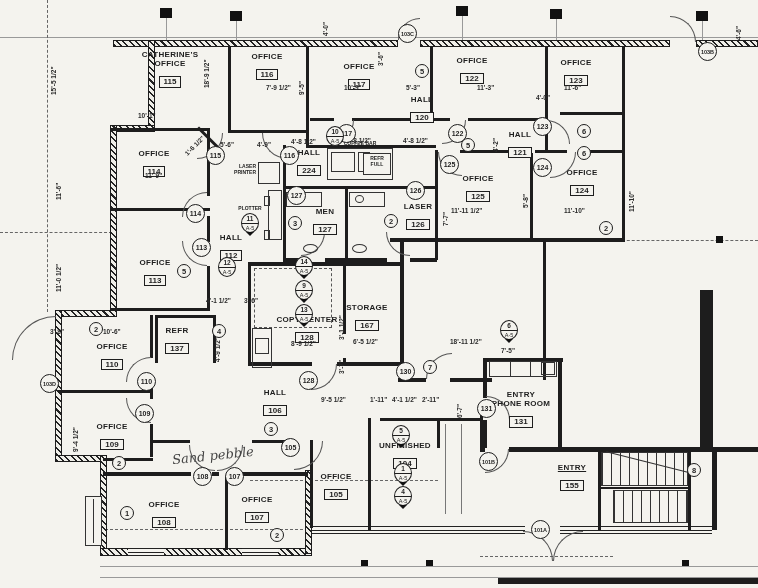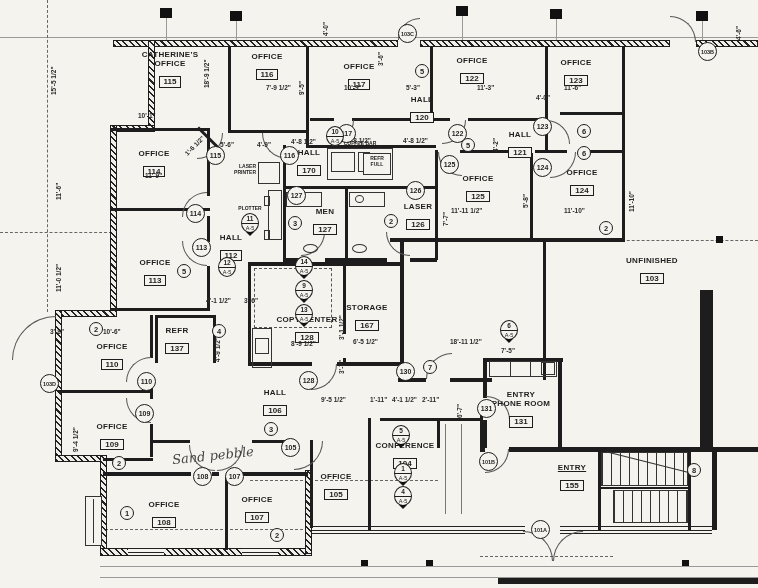--- a/index.html
+++ b/index.html
@@ -254,21 +254,21 @@
   <div class="room" style="left:494px;top:130px;width:52px">
     <div class="rname">HALL</div>
     <div class="rnum"><span>121</span></div>
   </div>
   <div class="room" style="left:124px;top:149px;width:60px">
     <div class="rname">OFFICE</div>
     <div class="rnum"><span>114</span></div>
   </div>
   <div class="room" style="left:284px;top:148px;width:50px">
     <div class="rname">HALL</div>
-    <div class="rnum"><span>170</span></div>
+    <div class="rnum"><span>224</span></div>
   </div>
   <div class="room" style="left:448px;top:174px;width:60px">
     <div class="rname">OFFICE</div>
     <div class="rnum"><span>125</span></div>
   </div>
   <div class="room" style="left:552px;top:168px;width:60px">
     <div class="rname">OFFICE</div>
     <div class="rnum"><span>124</span></div>
   </div>
   <div class="room" style="left:300px;top:207px;width:50px">
@@ -288,24 +288,20 @@
     <div class="rnum"><span>113</span></div>
   </div>
   <div class="room" style="left:267px;top:315px;width:80px">
     <div class="rname">COPY CENTER</div>
     <div class="rnum"><span>128</span></div>
   </div>
   <div class="room" style="left:337px;top:303px;width:60px">
     <div class="rname">STORAGE</div>
     <div class="rnum"><span>167</span></div>
   </div>
-  <div class="room" style="left:612px;top:256px;width:80px">
-    <div class="rname">UNFINISHED</div>
-    <div class="rnum"><span>103</span></div>
-  </div>
   <div class="room" style="left:151px;top:326px;width:52px">
     <div class="rname">REFR</div>
     <div class="rnum"><span>137</span></div>
   </div>
   <div class="room" style="left:82px;top:342px;width:60px">
     <div class="rname">OFFICE</div>
     <div class="rnum"><span>110</span></div>
   </div>
   <div class="room" style="left:82px;top:422px;width:60px">
     <div class="rname">OFFICE</div>
@@ -313,21 +309,21 @@
   </div>
   <div class="room" style="left:250px;top:388px;width:50px">
     <div class="rname">HALL</div>
     <div class="rnum"><span>106</span></div>
   </div>
   <div class="room" style="left:306px;top:472px;width:60px">
     <div class="rname">OFFICE</div>
     <div class="rnum"><span>105</span></div>
   </div>
   <div class="room" style="left:365px;top:441px;width:80px">
-    <div class="rname">CONFERENCE</div>
+    <div class="rname">UNFINISHED</div>
     <div class="rnum"><span>104</span></div>
   </div>
   <div class="room" style="left:483px;top:390px;width:76px">
     <div class="rname">ENTRY</div>
     <div class="rname">PHONE ROOM</div>
     <div class="rnum"><span>131</span></div>
   </div>
   <div class="room" style="left:542px;top:463px;width:60px">
     <div class="rname u">ENTRY</div>
     <div class="rnum"><span>155</span></div>

